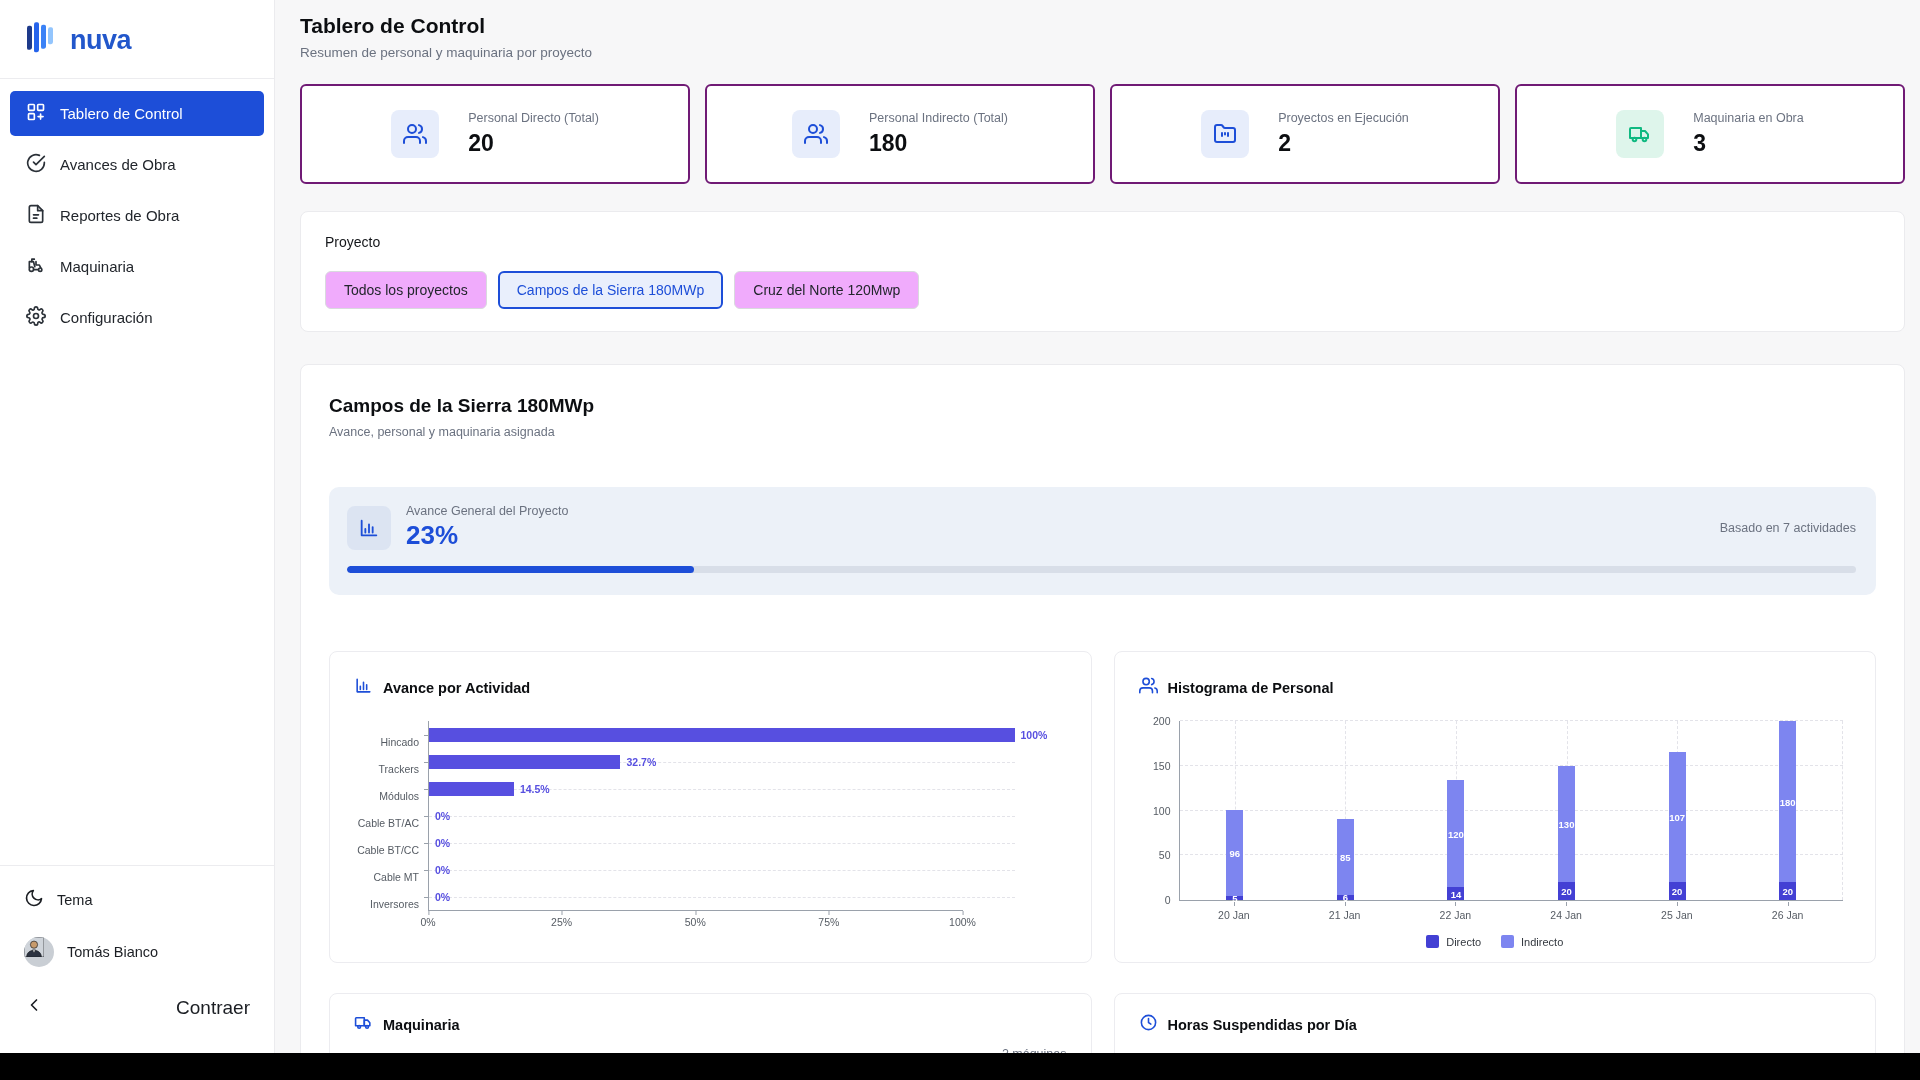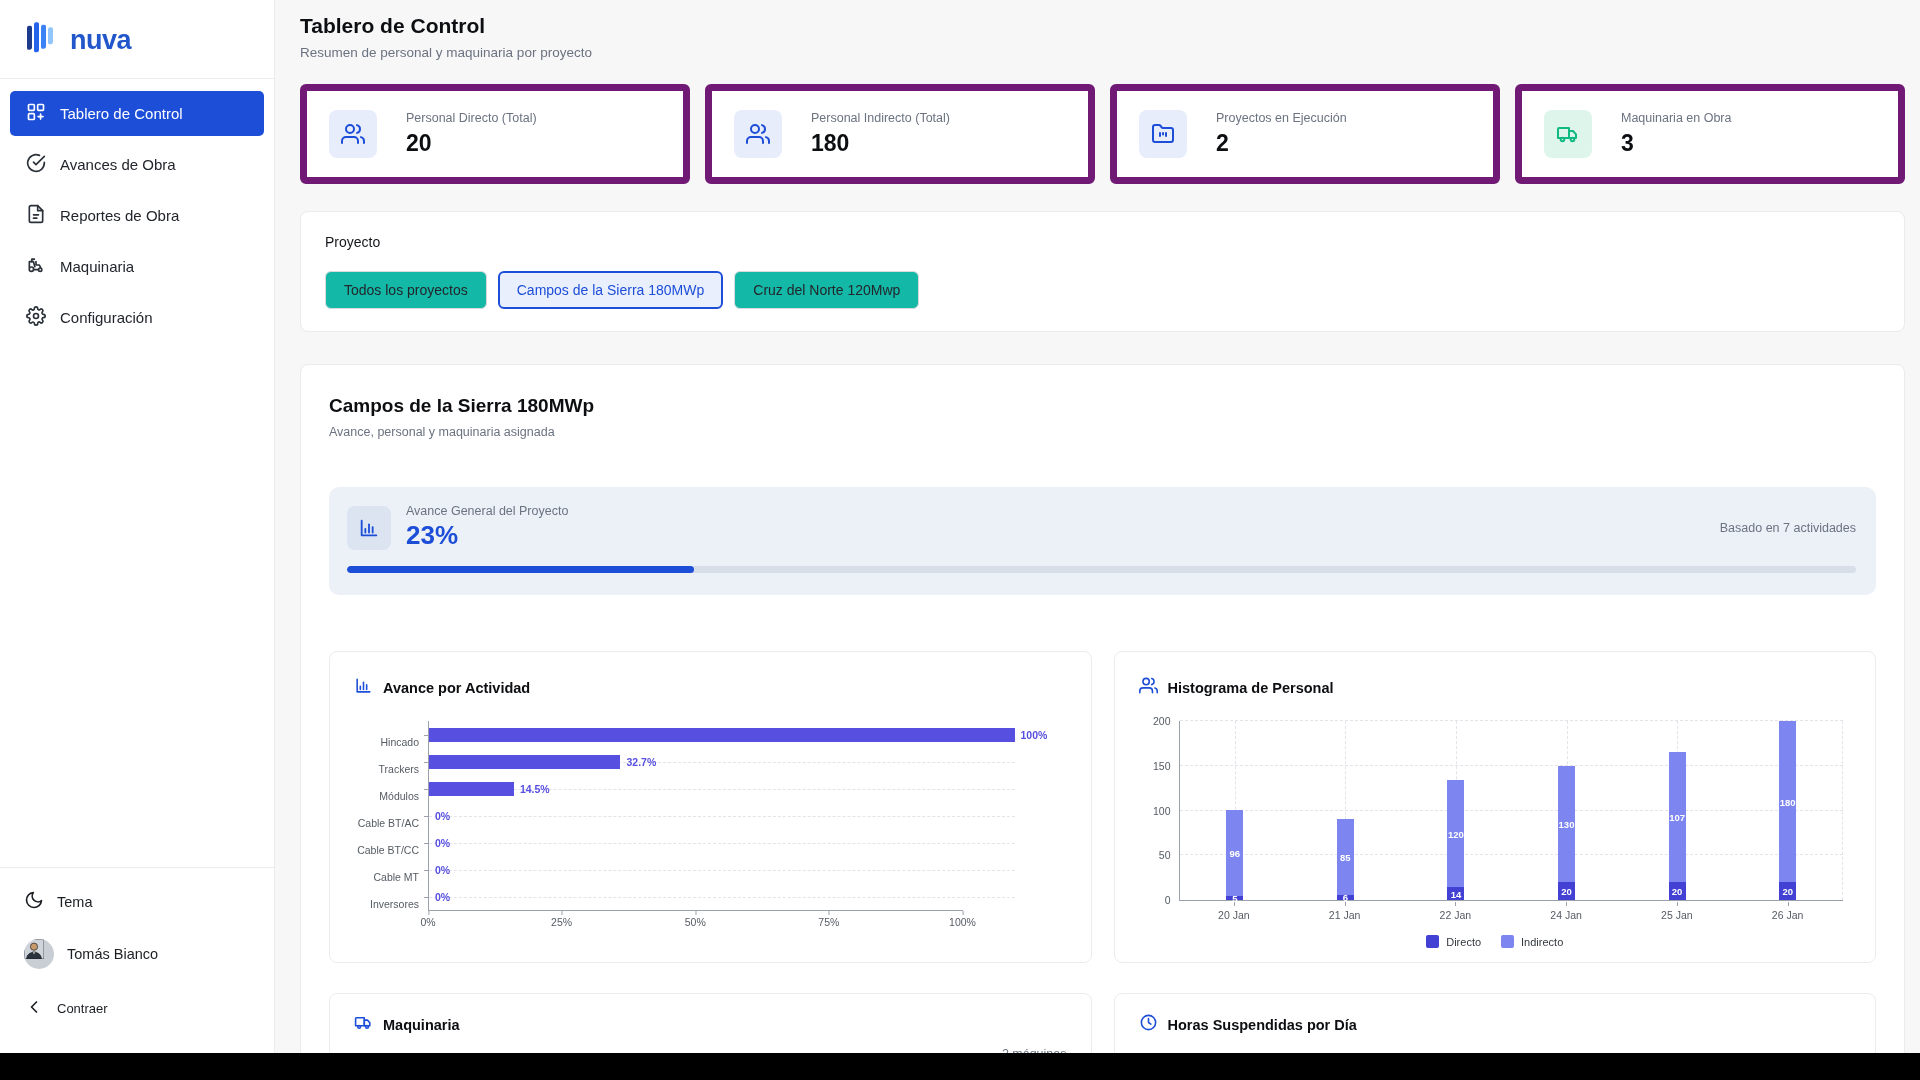--- a/index.html
+++ b/index.html
@@ -16,43 +16,43 @@
   .nav-item { display:flex; align-items:center; gap:14px; padding:11px 16px; margin:2px 2px 6px 2px;
               border-radius:5px; font-size:15px; font-weight:500; color:#22262c; cursor:pointer; }
   .nav-item svg { width:20px; height:20px; stroke:#2b3138; flex:0 0 20px; }
   .nav-item.active { background:#1d4ed8; color:#fff; }
   .nav-item.active svg { stroke:#fff; }
   .side-bottom { margin-top:auto; border-top:1px solid #ececef; padding:16px 18px 40px 18px; }
   .side-row { display:flex; align-items:center; gap:13px; padding:6px 6px; margin-bottom:14px;
               font-size:14.5px; font-weight:500; color:#1b1e23; cursor:pointer; }
   .side-row svg { width:20px; height:20px; stroke:#1b1e23; }
   .avatar { width:30px; height:30px; border-radius:50%; overflow:hidden; background:#c9ced4; flex:0 0 30px; }
-  .collapse-row { margin-top:16px; font-size:13px; }
+  .collapse-row { margin-top:16px; font-size:19px;justify-content:space-between; }
 
   
   .main { margin-left:275px; padding:14px 15px 0 25px; }
   .page-title { font-size:21px; font-weight:700; color:#0c0e11; }
   .page-subtitle { font-size:13.5px; color:#6b7280; margin-top:7px; margin-bottom:24px; }
 
   
   .kpi-grid { display:grid; grid-template-columns:repeat(4,1fr); gap:15px; margin-bottom:27px; }
-  .kpi-card { background:#fff; border:7px solid #701a75; border-radius:6px; padding:24px 22px;
-              display:flex; align-items:center; gap:29px; height:100px; }
+  .kpi-card { background:#fff; border:2px solid #701a75; border-radius:6px; padding:24px 22px;
+              display:flex; align-items:center; gap:29px; height:100px;justify-content:center; }
   .kpi-icon { width:48px; height:48px; border-radius:8px; display:flex; align-items:center; justify-content:center; }
   .kpi-icon svg { width:24px; height:24px; }
   .kpi-icon.blue { background:#e7edfb; } .kpi-icon.blue svg { stroke:#1d4ed8; }
   .kpi-icon.green { background:#def5eb; } .kpi-icon.green svg { stroke:#10b981; }
   .kpi-label { font-size:12.5px; color:#6b7280; }
   .kpi-value { font-size:23px; font-weight:700; color:#0c0e11; margin-top:5px; }
 
   
   .filter-card { background:#fff; border:1px solid #ebebee; border-radius:8px; padding:22px 24px; margin-bottom:32px; }
   .filter-label { font-size:14px; color:#14161a; margin-bottom:21px; }
   .filter-btns { display:flex; gap:11px; }
-  .pill-btn { font-family:inherit; font-size:14px; color:#22262c; background:#14b8a6; border:1px solid #d9d9de;
+  .pill-btn { font-family:inherit; font-size:14px; color:#22262c; background:#f0abfc; border:1px solid #d9d9de;
               border-radius:6px; padding:10px 18px; cursor:pointer; }
   .pill-btn.selected { background:#e9effc; border:2px solid #1d4ed8; color:#1d4ed8; padding:9px 17px; font-weight:500; }
 
   
   .project-card { background:#fff; border:1px solid #ebebee; border-radius:8px; padding:30px 28px 28px 28px; margin-bottom:30px; }
   .project-title { font-size:19px; font-weight:700; color:#0c0e11; }
   .project-subtitle { font-size:12.5px; color:#6b7280; margin-top:8px; margin-bottom:48px; }
 
   
   .progress-banner { background:#ecf1f8; border-radius:10px; padding:17px 20px 22px 18px; margin-bottom:56px; }

